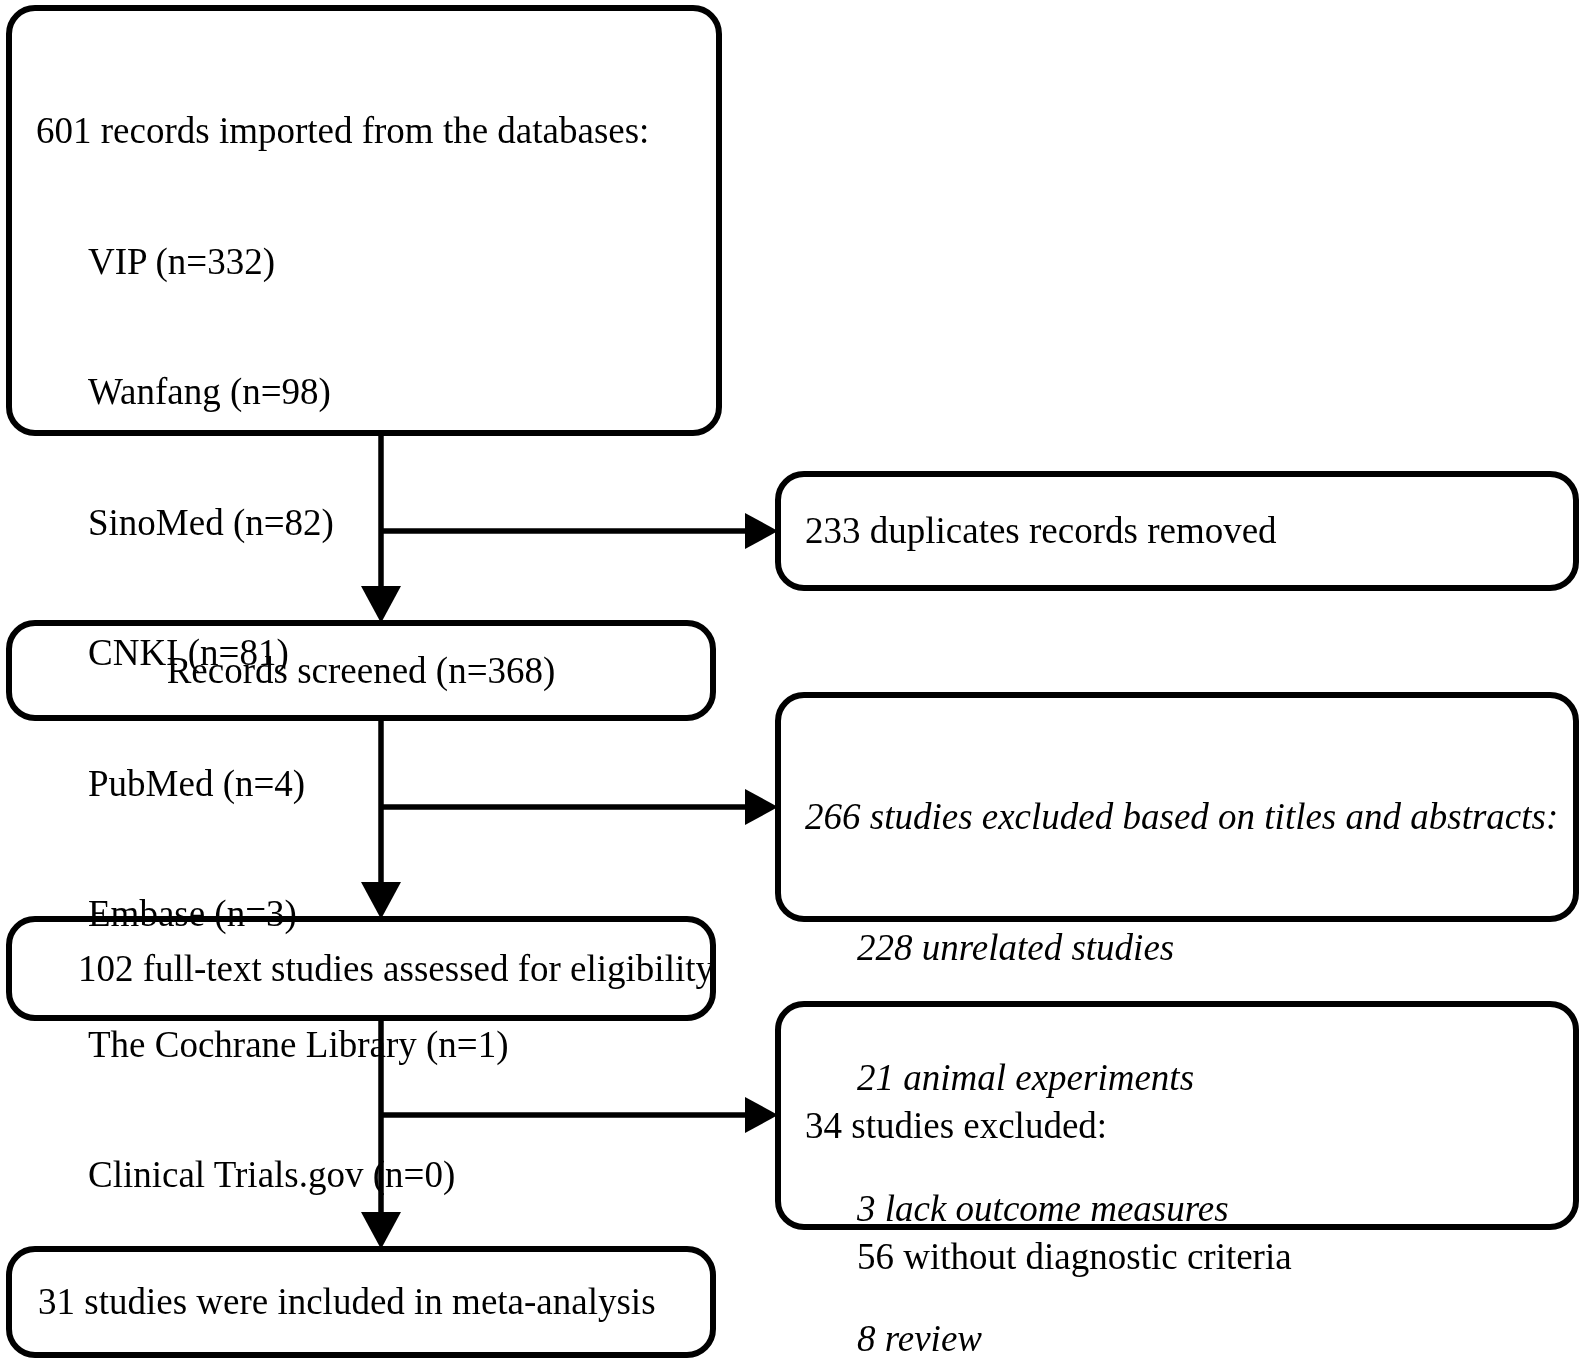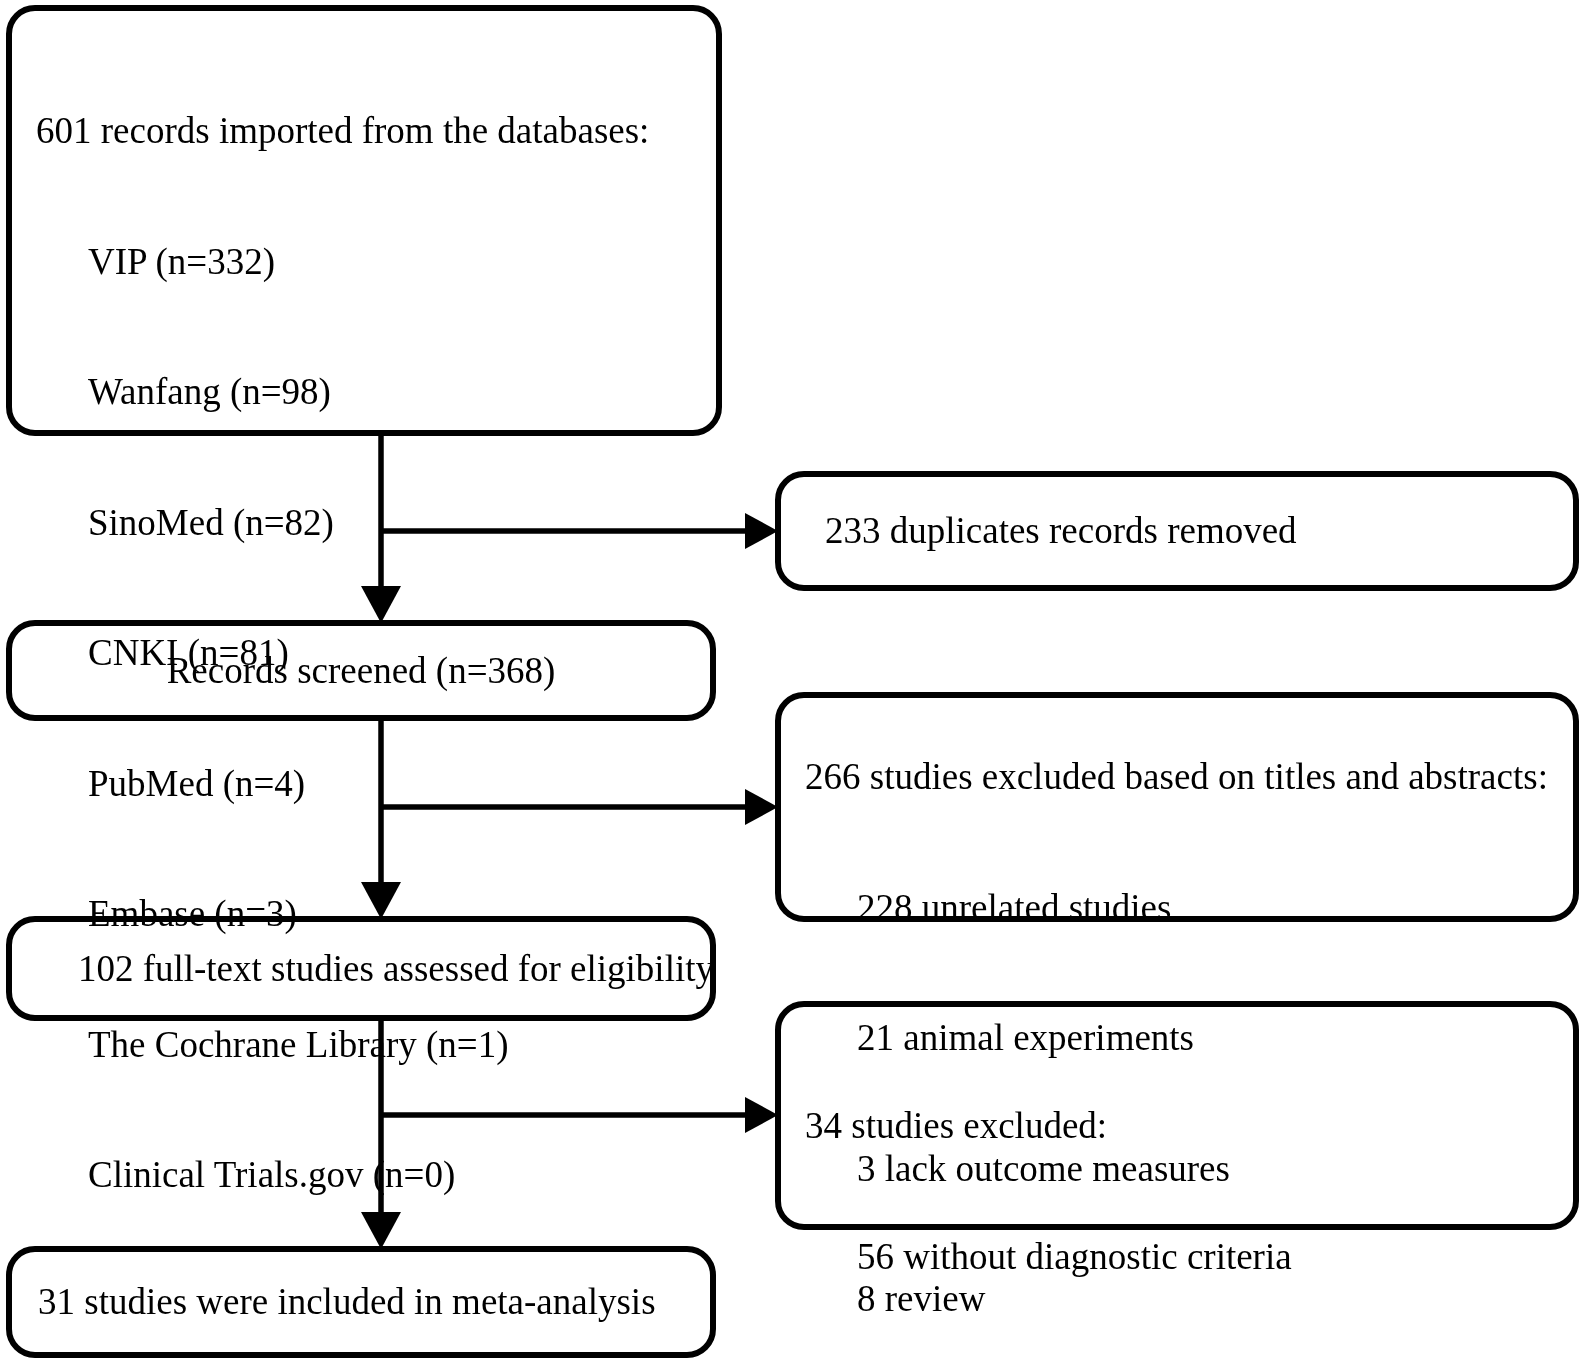--- a/index.html
+++ b/index.html
@@ -104,29 +104,29 @@
     <span class="sub-line">VIP (n=332)</span>
     <span class="sub-line">Wanfang (n=98)</span>
     <span class="sub-line">SinoMed (n=82)</span>
     <span class="sub-line">CNKI (n=81)</span>
     <span class="sub-line">PubMed (n=4)</span>
     <span class="sub-line">Embase (n=3)</span>
     <span class="sub-line">The Cochrane Library (n=1)</span>
     <span class="sub-line">Clinical Trials.gov (n=0)</span>
   </div>
 
-  <div class="box-text vcenter" style="left:825px; top:474px; width:750px; height:114px;justify-content:center;">
+  <div class="box-text vcenter" style="left:805px; top:474px; width:750px; height:114px;justify-content:center;">
     <span class="lead-line">233 duplicates records removed</span>
   </div>
 
   <div class="box-text vcenter" style="left:9px; top:623px; width:704px; height:95px; text-align:center;">
     <span class="lead-line">Records screened (n=368)</span>
   </div>
 
-  <div class="box-text" style="left:805px; top:668px; width:760px; height:210px;">
+  <div class="box-text" style="left:805px; top:708px; width:760px; height:210px;font-style:italic;">
     <span class="lead-line">266 studies excluded based on titles and abstracts:</span>
     <span class="sub-line">228 unrelated studies</span>
     <span class="sub-line">21 animal experiments</span>
     <span class="sub-line">3 lack outcome measures</span>
     <span class="sub-line">8 review</span>
   </div>
 
   <div class="box-text vcenter" style="left:38px; top:919px; width:676px; height:99px;align-items:flex-end;">
     <span class="lead-line">102 full-text studies assessed for eligibility</span>
   </div>

